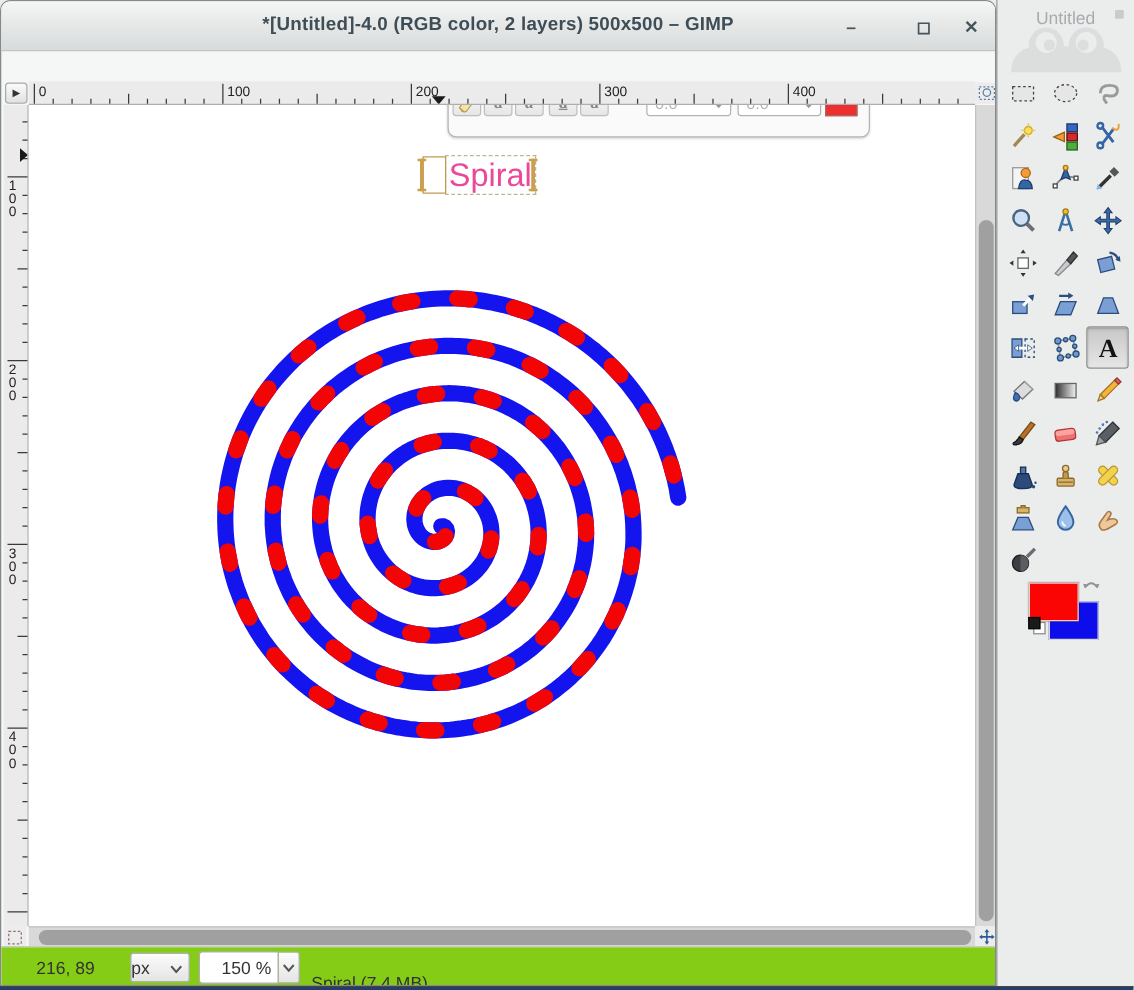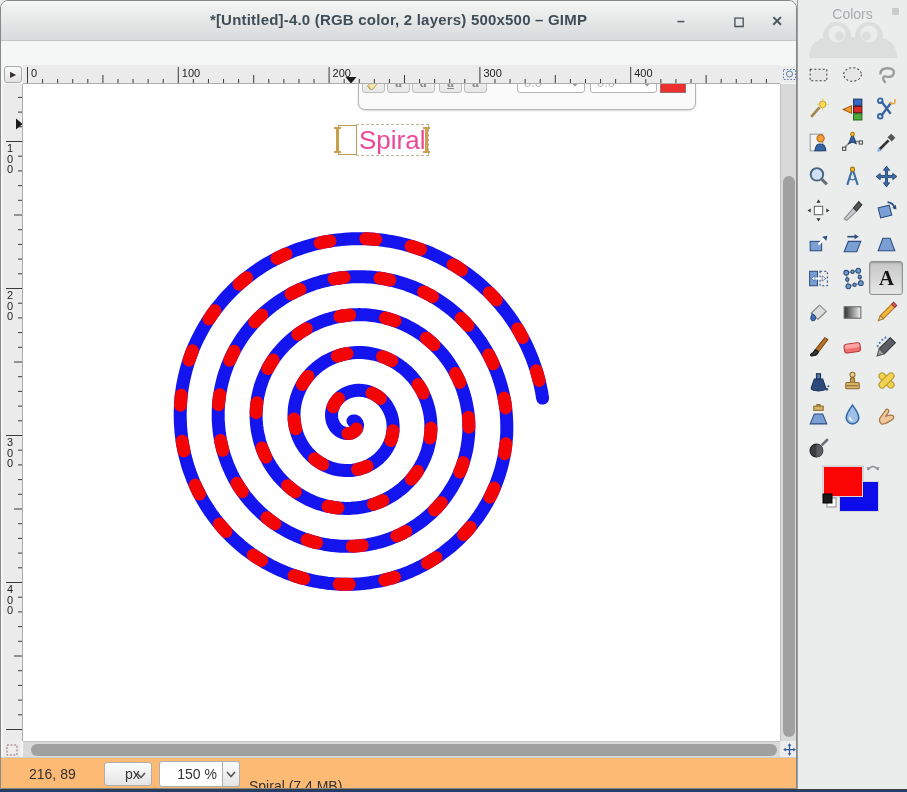--- a/index.html
+++ b/index.html
@@ -54,24 +54,24 @@
   #vscroll { position:absolute; left:779px; top:83px; width:17px; height:657px; background:#d9d9d9; border-left:1px solid #c2c2c2; }
   #vscroll .thumb { position:absolute; left:2px; top:92px; width:12px; height:561px; background:#a0a0a0; border-radius:7px; }
   #hscroll { position:absolute; left:22px; top:740px; width:757px; height:16px; background:#d9d9d9; border-top:1px solid #c2c2c2; }
   #hscroll .thumb { position:absolute; left:8px; top:2px; width:746px; height:12px; background:#a0a0a0; border-radius:7px; }
   .tiny-btn { position:absolute; width:18px; height:17px; background:#ececec; display:flex; align-items:center; justify-content:center; }
   #quickmask-btn { left:2px; top:740px; }
   #zoomfollow-btn { left:779px; top:65px; }
   #nav-btn { left:779px; top:740px; }
 
   
-  #statusbar { position:absolute; left:0; top:756px; width:797px; height:33px; background:#fdba74; border-top:1px solid #cfcfcf; font-size:14px; color:#333; }
+  #statusbar { position:absolute; left:0; top:756px; width:797px; height:33px; background:#84cc16; border-top:1px solid #cfcfcf; font-size:14px; color:#333; }
   #status-pos { position:absolute; left:28px; top:8px; }
   #unit-combo { position:absolute; left:103px; top:4px; width:48px; height:24px;
-    background:linear-gradient(#fcfcfc,#e4e4e4); border:1px solid #aeaeae; border-radius:3px; line-height:22px; padding-left:20px; }
+    background:linear-gradient(#fcfcfc,#e4e4e4); border:1px solid #aeaeae; border-radius:3px; line-height:22px; padding-left:0; }
   #unit-combo svg { position:absolute; right:5px; top:9px; }
   #zoom-spin { position:absolute; left:158px; top:3px; width:64px; height:26px; background:#fff; border:1px solid #aeaeae; border-radius:3px 0 0 3px;
     line-height:24px; text-align:right; padding-right:5px; }
   #zoom-chevron { position:absolute; left:222px; top:3px; width:17px; height:26px;
     background:linear-gradient(#fcfcfc,#e4e4e4); border:1px solid #aeaeae; border-left:none; border-radius:0 3px 3px 0;
     display:flex; align-items:center; justify-content:center; }
   #status-msg { position:absolute; left:248px; top:20px; }
 
   
   #toolbox { position:absolute; left:797px; top:0; width:110px; height:789px; background:#ebecec; border-left:1px solid #9a9da0; }
@@ -93,21 +93,21 @@
   .hint-line { text-align:right; padding-right:7px; font-style:italic; font-size:13px; line-height:17px; color:#2a2e31; }
 
   #bottom-strip { position:absolute; left:0; top:789px; width:907px; height:3px; background:#223e6e; border-top:1px solid #3c3c3c; }
 </style>
 </head>
 <body>
 
 <div id="root">
 
   <div id="toolbox">
-    <div id="toolbox-title">Colors</div>
+    <div id="toolbox-title">Untitled</div>
     <div id="toolbox-close"></div>
     <div id="wilber">
       <svg width="104" height="37" viewBox="0 0 104 37">
         <g fill="#dcdddd">
           <path d="M8 37 Q8 18 28 16 L76 16 Q96 18 96 37 Z"></path>
           <circle cx="36" cy="15" r="14"></circle>
             <circle cx="68" cy="15" r="14"></circle>
         </g>
         <circle cx="36" cy="13" r="8.5" fill="#ebecec"></circle>
           <circle cx="68" cy="13" r="8.5" fill="#ebecec"></circle>

